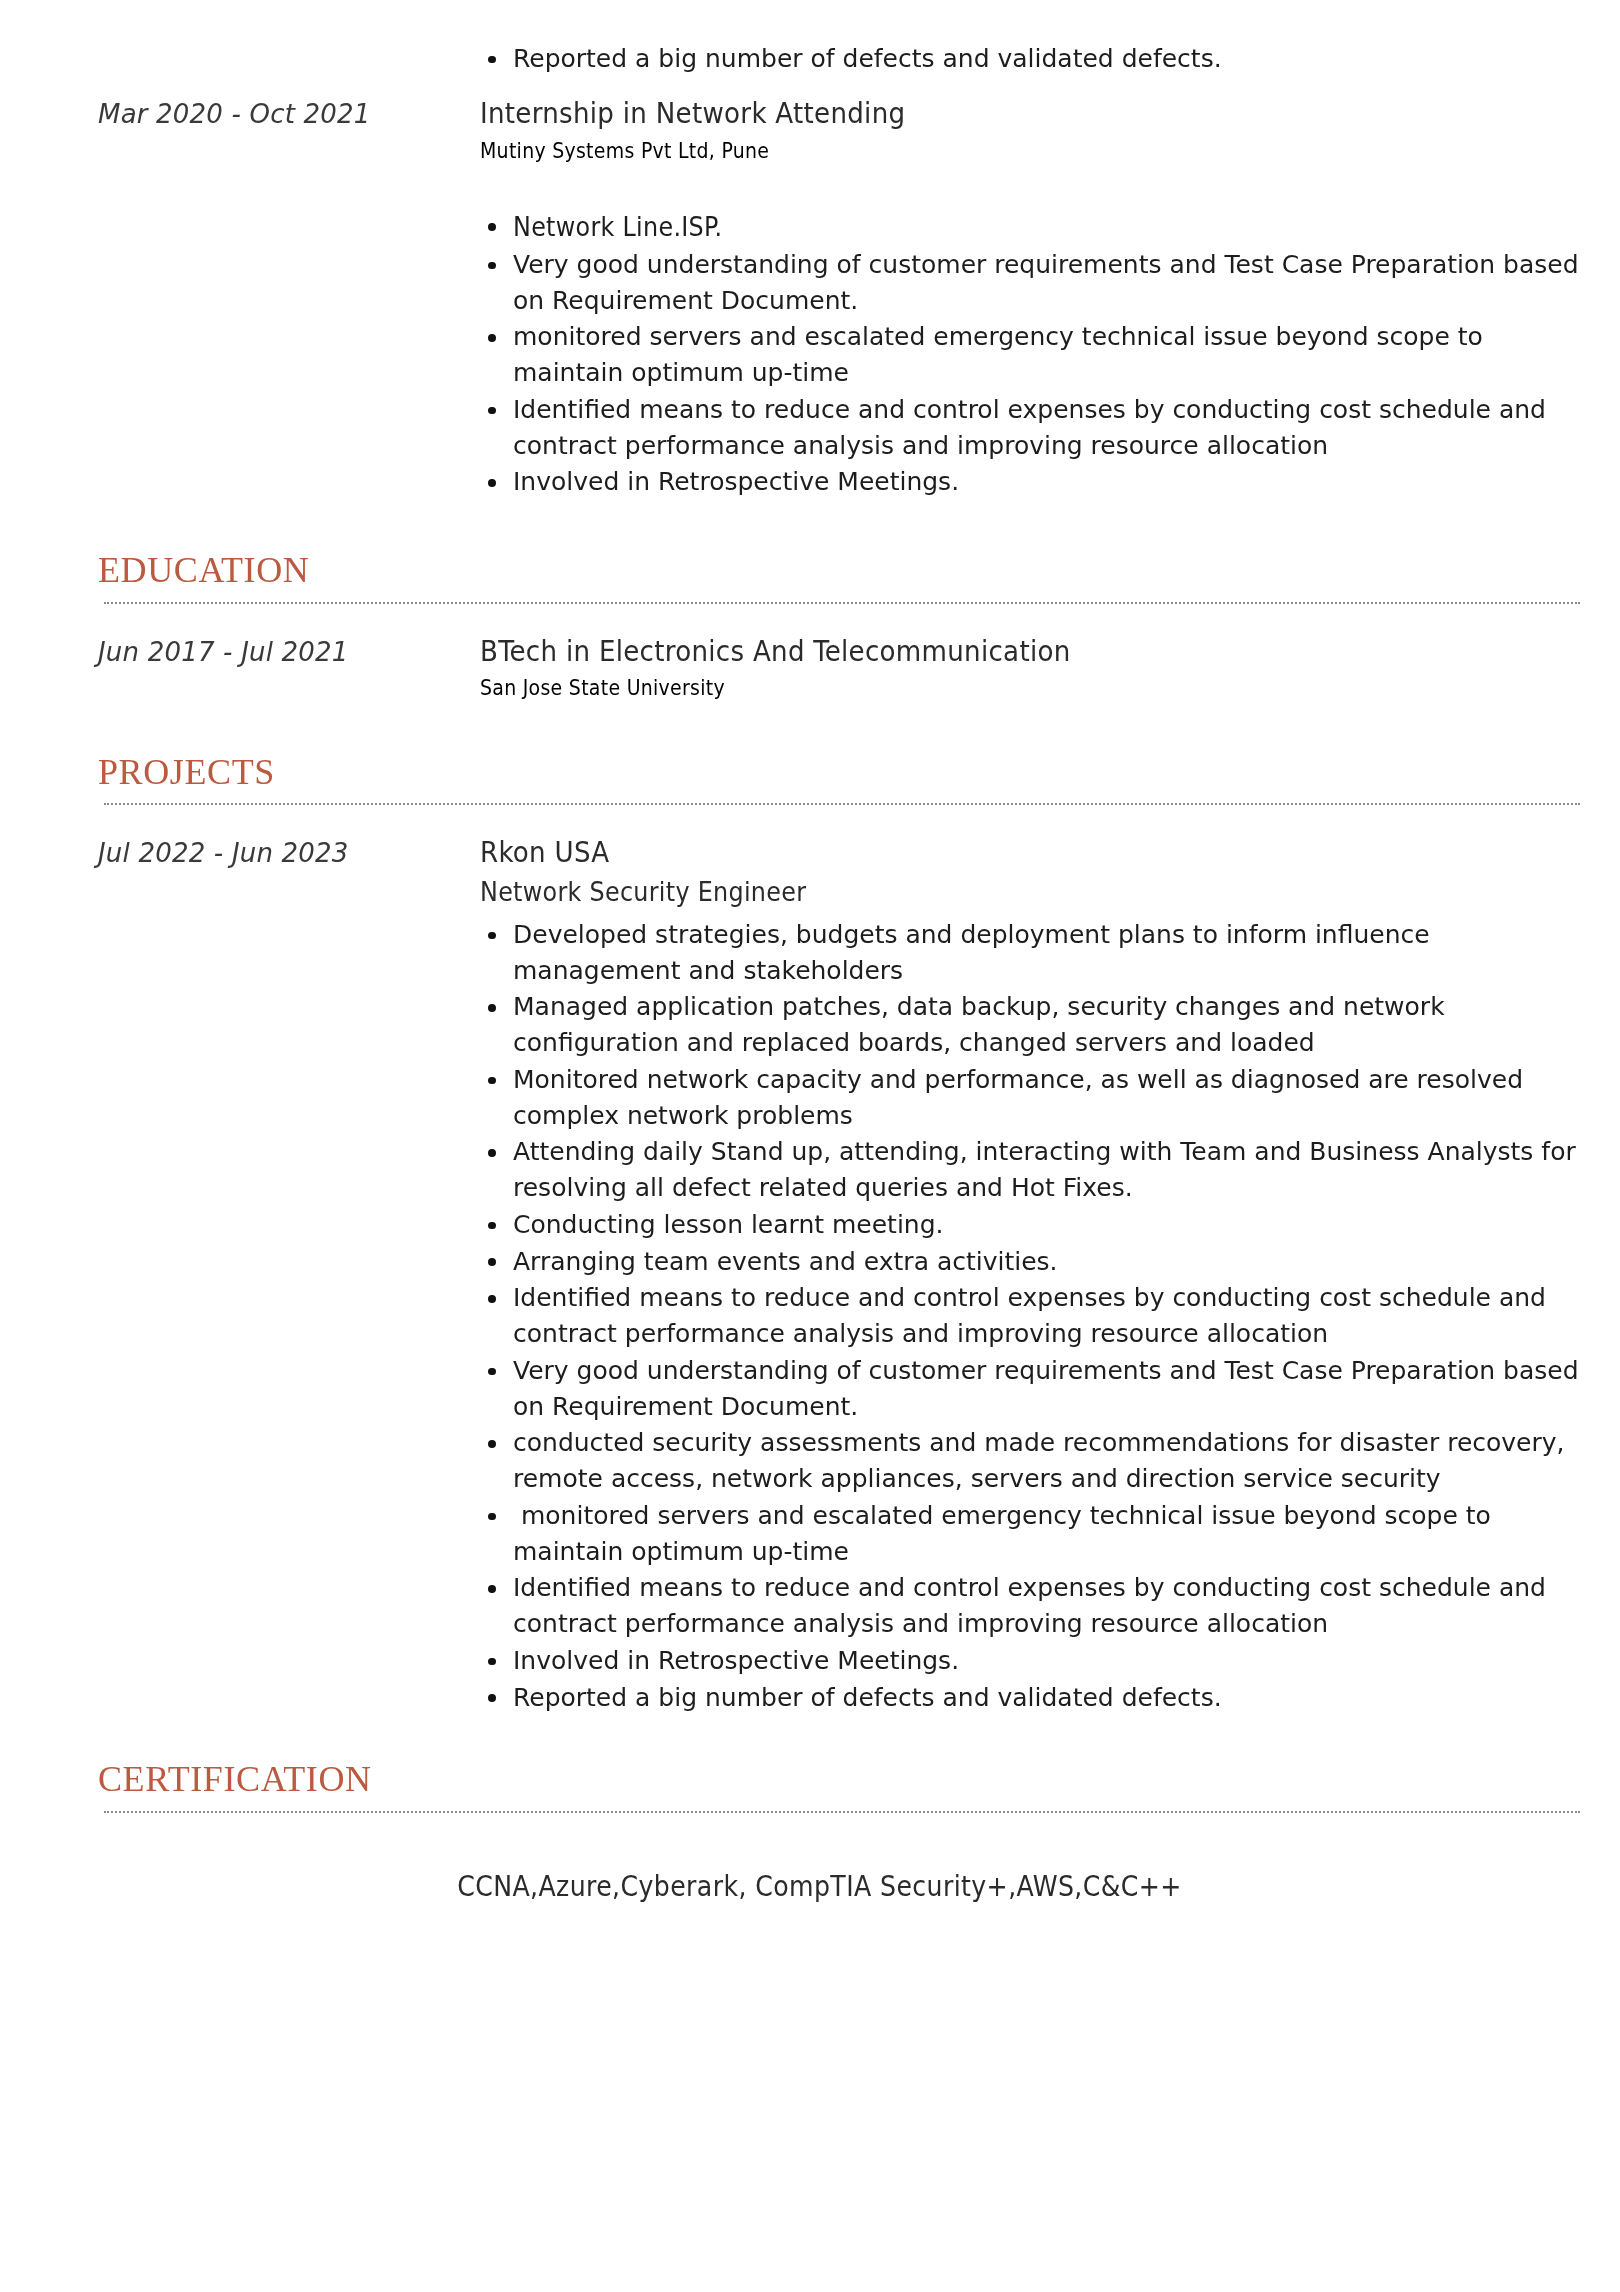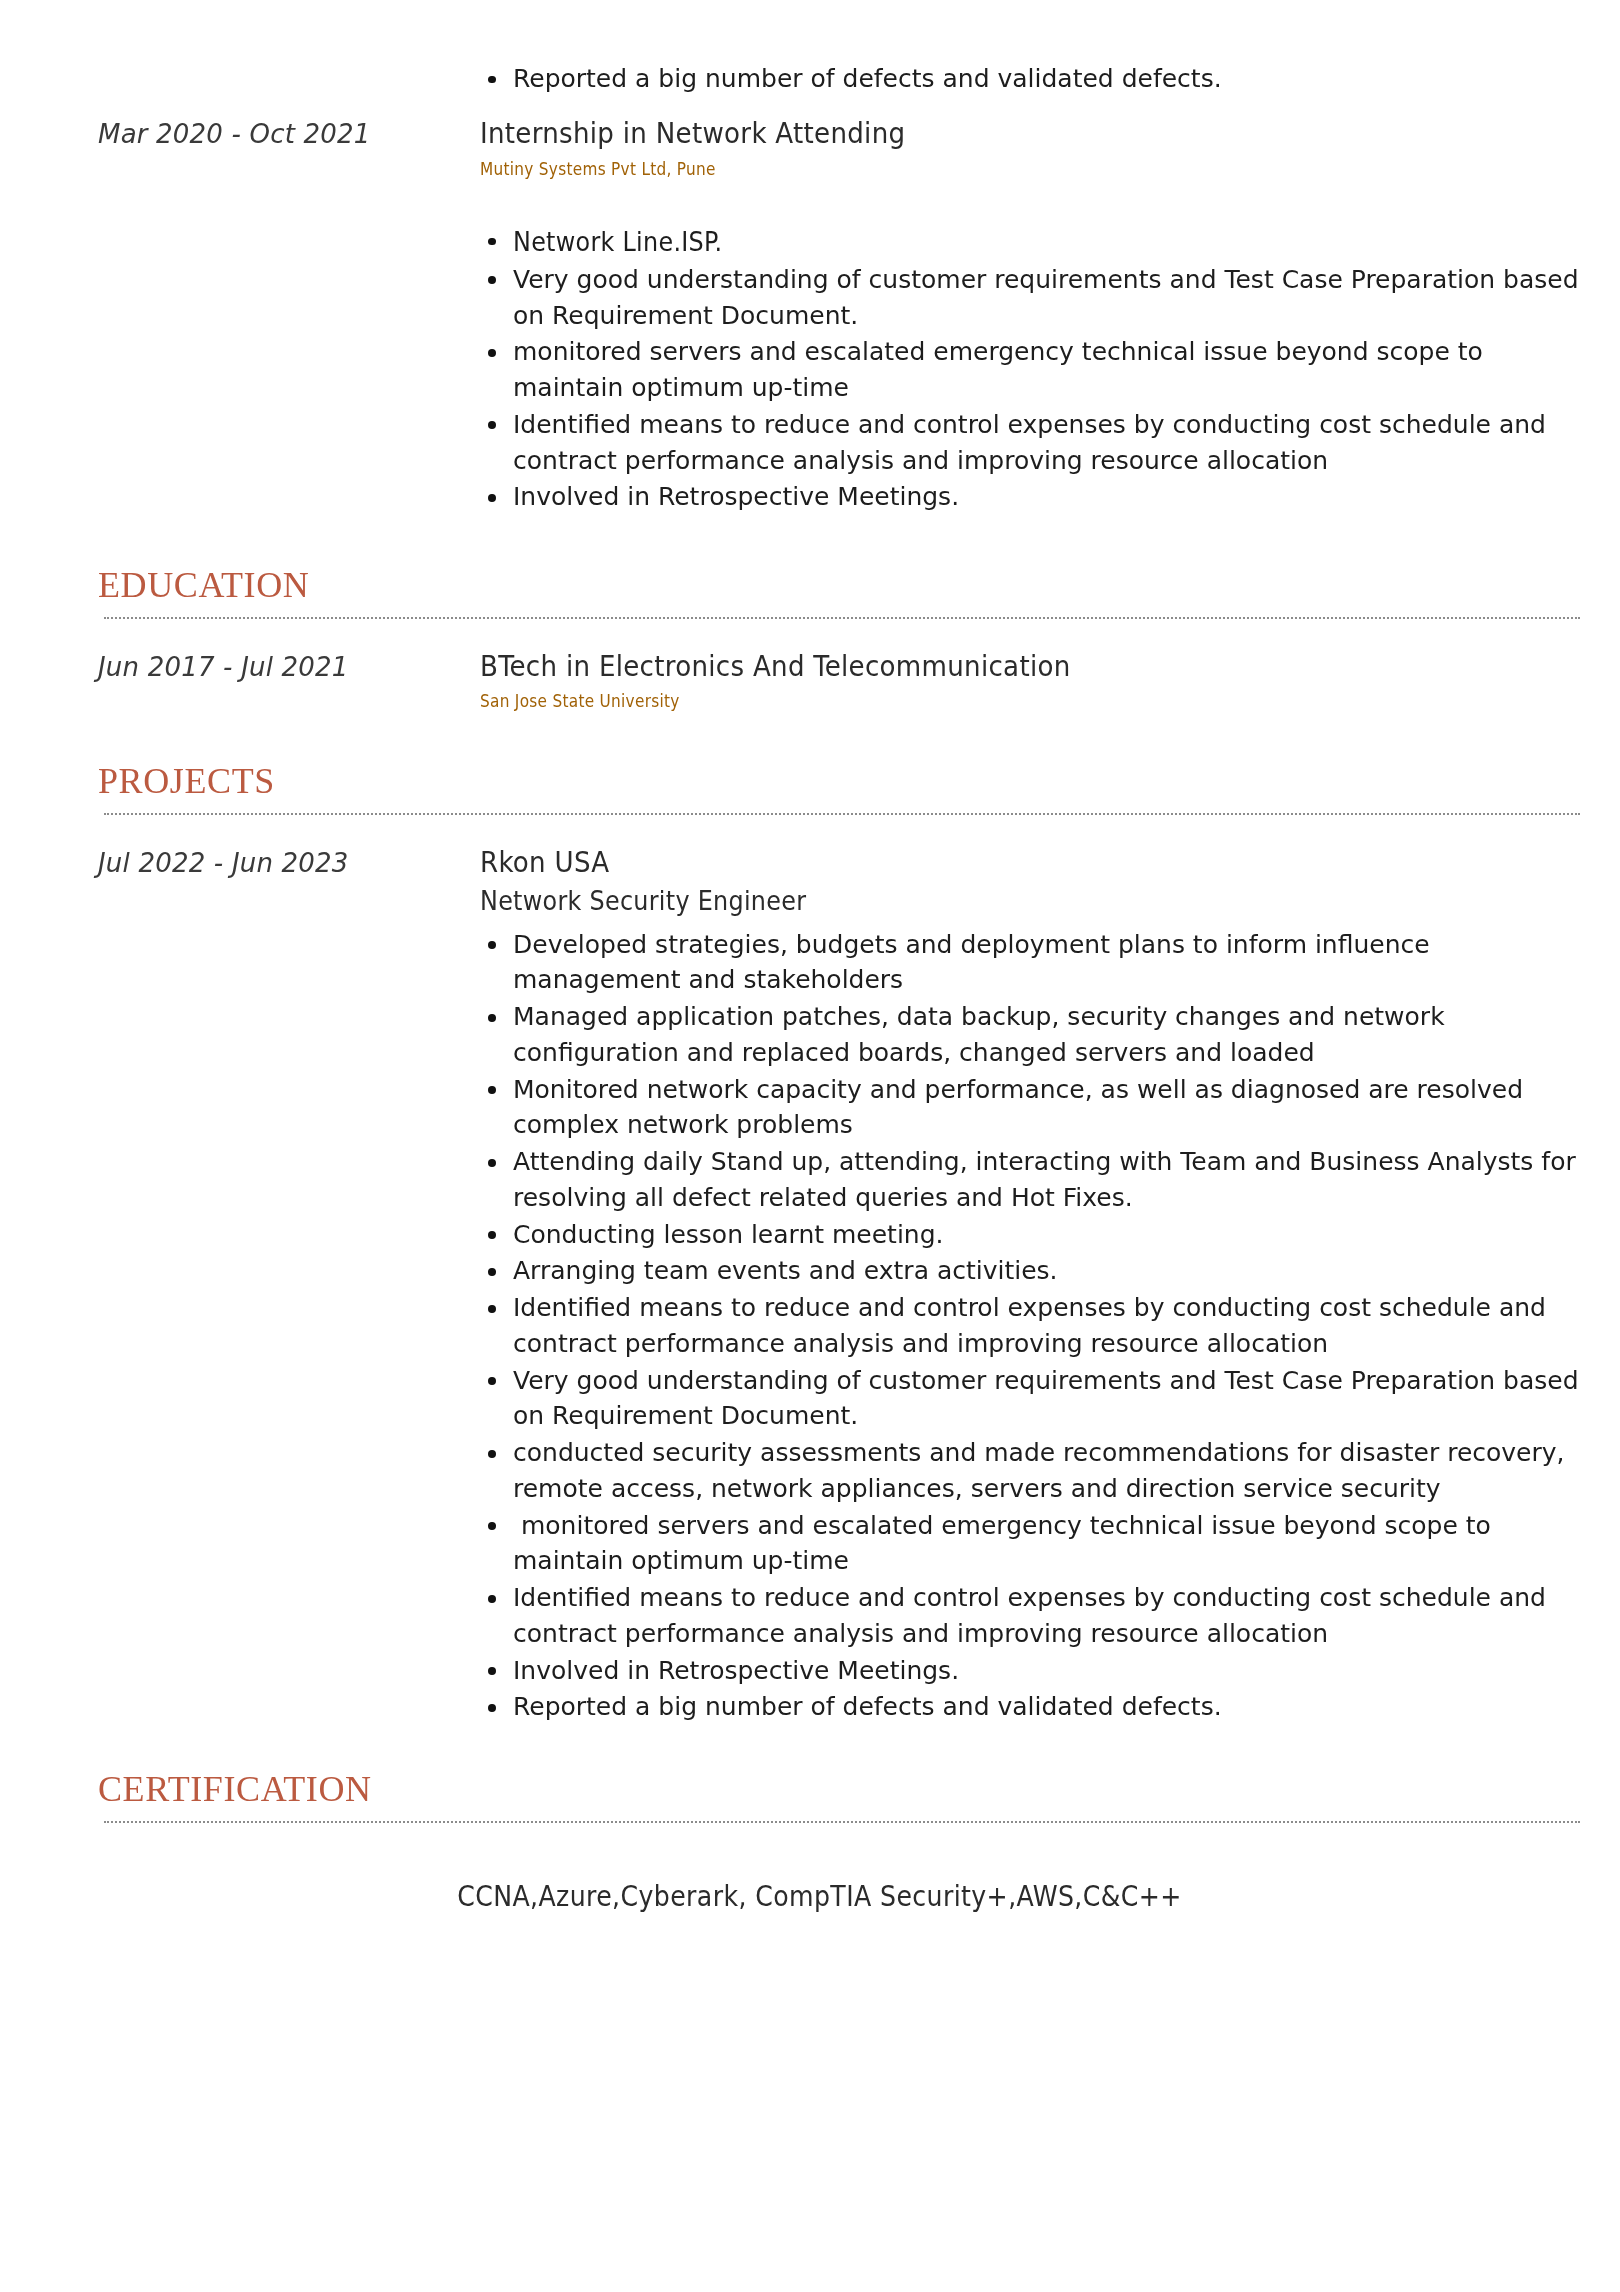--- a/index.html
+++ b/index.html
@@ -16,21 +16,20 @@
   }
 
   .page {
     position: relative;
     width: 1620px;
     height: 2247px;
     background: #ffffff;
     box-sizing: border-box;
     padding: 0 40px 0 98px;
     overflow: hidden;
-    margin-top: 20px;
   }
 
   
   .entry {
     display: grid;
     grid-template-columns: 382px 1fr;
     column-gap: 0px;
     align-items: start;
   }
   .entry-dates {
@@ -49,23 +48,23 @@
   .entry-title {
     font-family: "DejaVu Sans Condensed", "Liberation Sans Narrow", "Liberation Sans", sans-serif;
     font-size: 29px;
     font-weight: 400;
     color: #2b2b2b;
     letter-spacing: 0.3px;
     line-height: 1.26;
   }
   .entry-sub {
     font-family: "DejaVu Sans Condensed", "Liberation Sans Narrow", "Liberation Sans", sans-serif;
-    font-size: 17px;
-    font-weight: 400;
-    color: #a16207;
+    font-size: 21px;
+    font-weight: 400;
+    color: #000000;
     letter-spacing: 0.3px;
     line-height: 1.3;
     margin-top: 5.9px;
   }
   .entry-role {
     font-family: "DejaVu Sans Condensed", "Liberation Sans Narrow", "Liberation Sans", sans-serif;
     font-size: 26.5px;
     font-weight: 400;
     color: #2b2b2b;
     letter-spacing: 0.3px;

